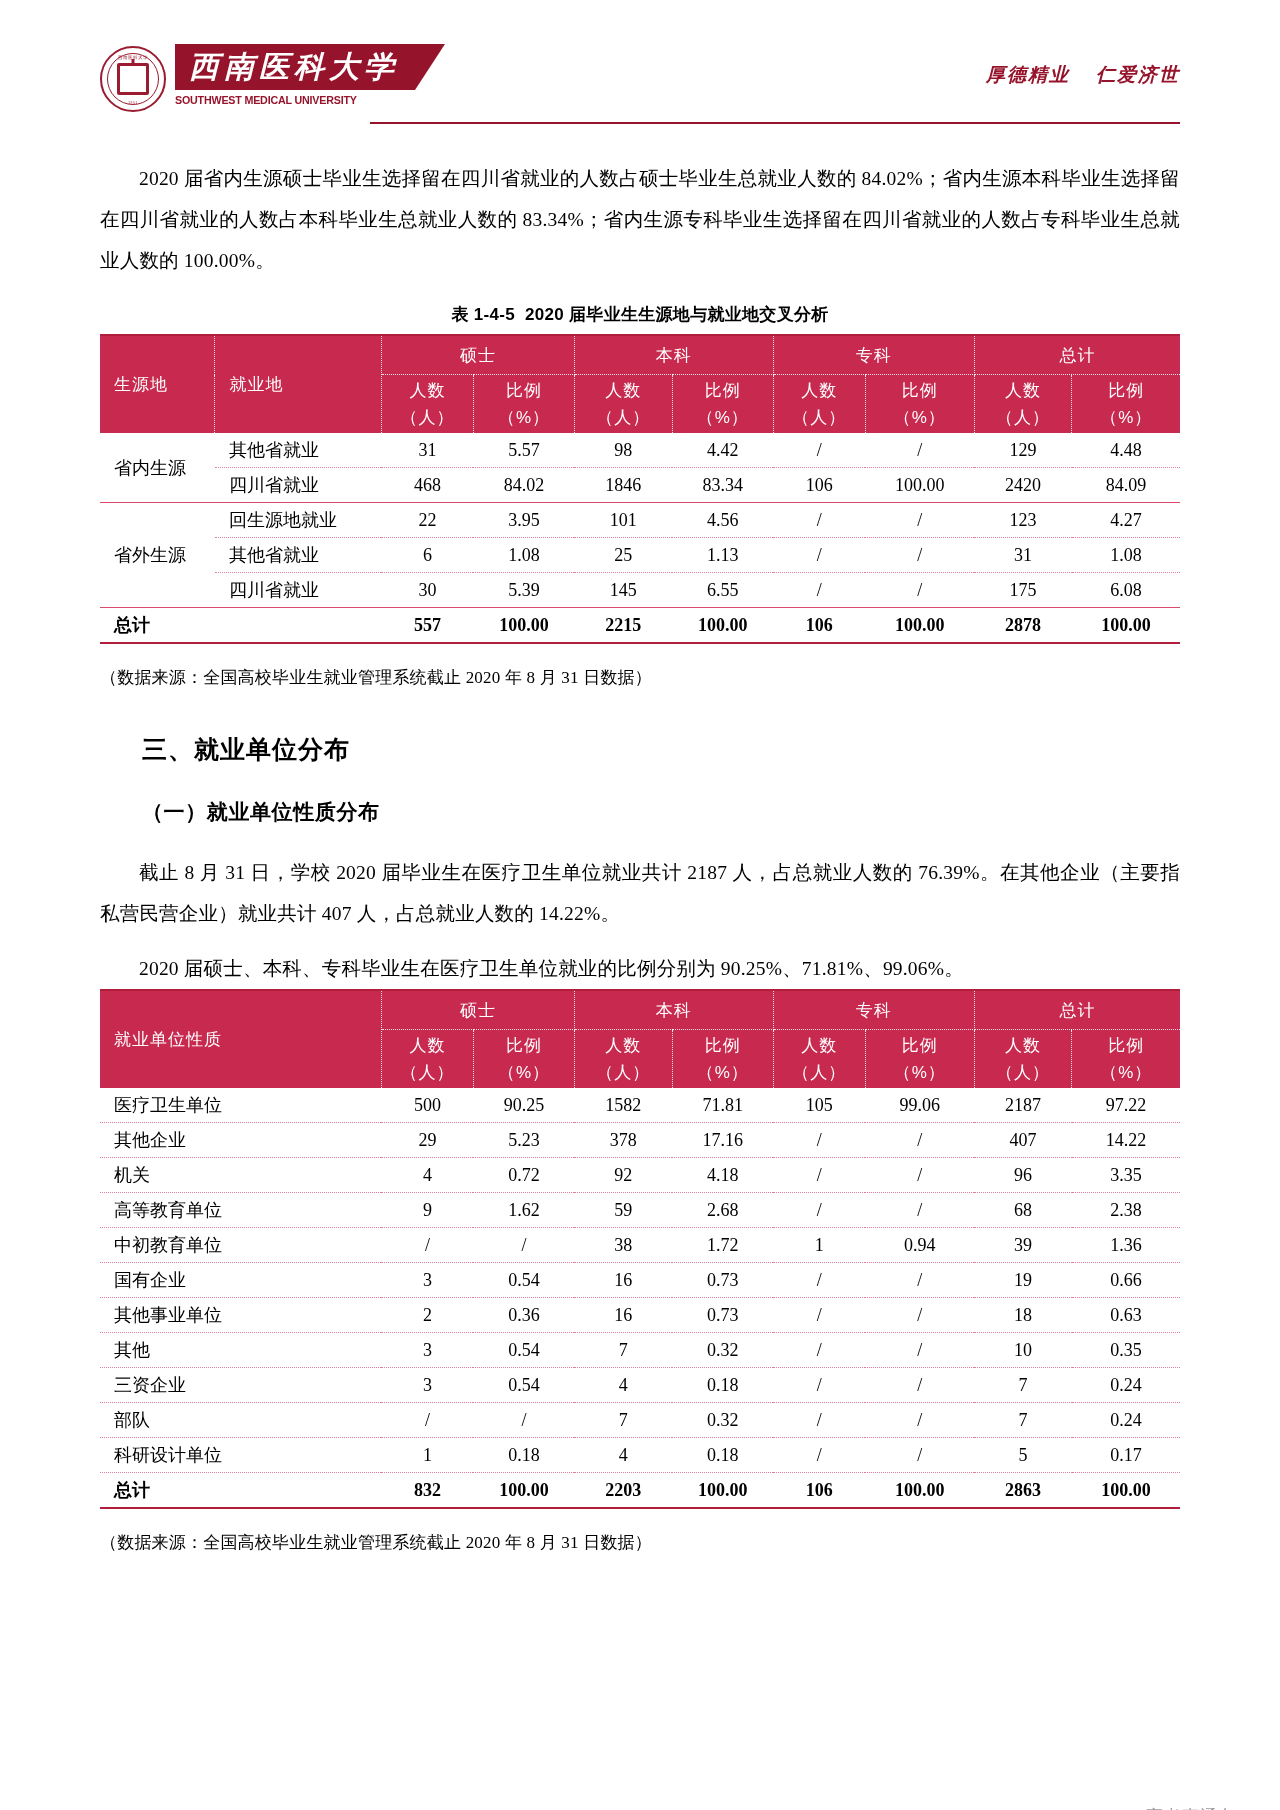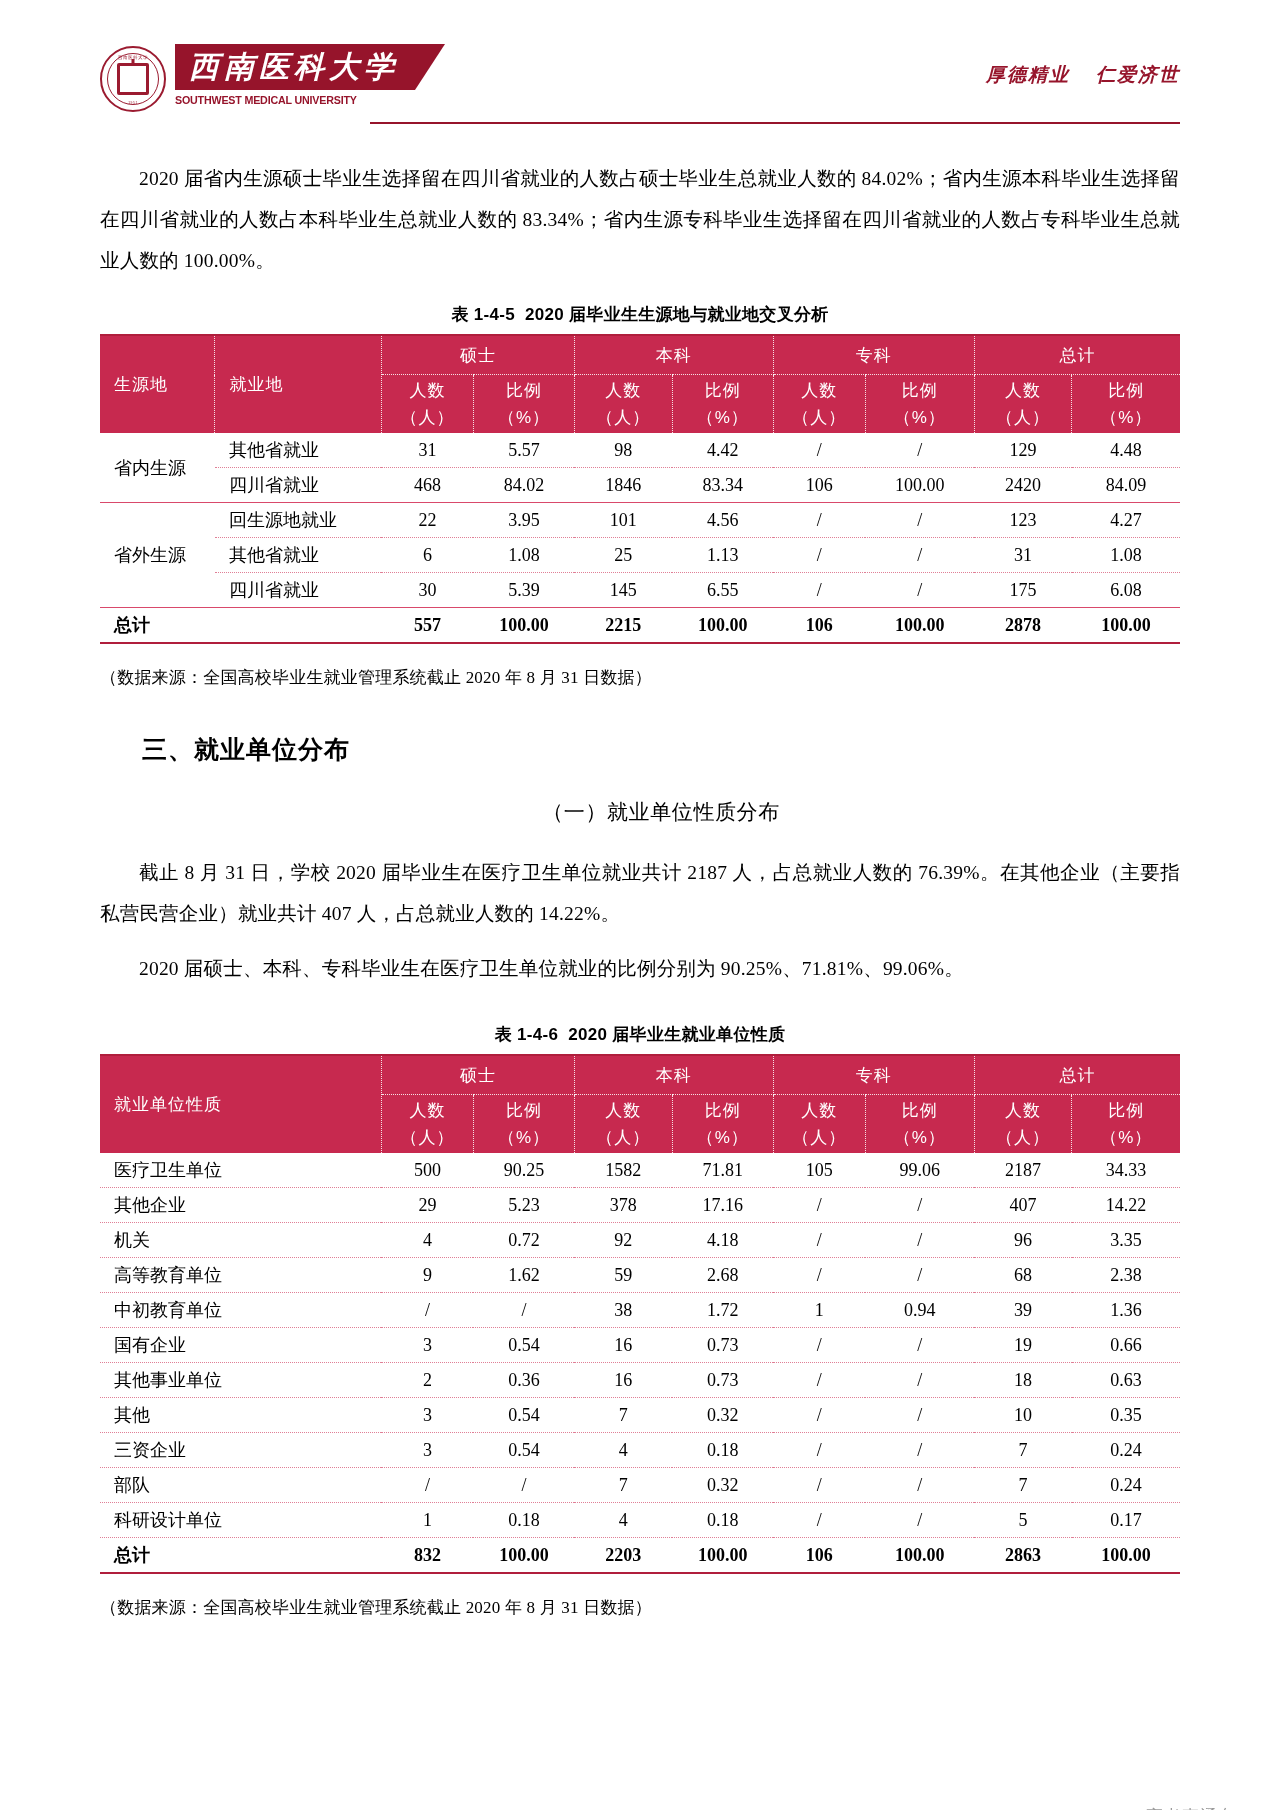--- a/index.html
+++ b/index.html
@@ -228,24 +228,23 @@
   h2.sec {
     font-family: "Liberation Sans", sans-serif;
     font-size: 25px;
     font-weight: bold;
     margin: 44px 0 0 42px;
     letter-spacing: 1px;
   }
   h3.subsec {
     font-family: "Liberation Sans", sans-serif;
     font-size: 21px;
-    font-weight: normal;
+    font-weight: bold;
     margin: 32px 0 0 42px;
     letter-spacing: 0.6px;
-    text-align: center;
   }
 
   
   .pagenum {
     position: absolute;
     left: 0;
     right: 0;
     bottom: 90px;
     text-align: center;
     font-size: 18px;
@@ -400,23 +399,20 @@
     </div>
 
     <div class="src-note">（数据来源：全国高校毕业生就业管理系统截止 2020 年 8 月 31 日数据）</div>
 
     <h2 class="sec">三、就业单位分布</h2>
     <h3 class="subsec">（一）就业单位性质分布</h3>
 
     <p class="para" style="margin-top:26px">截止 8 月 31 日，学校 2020 届毕业生在医疗卫生单位就业共计 2187 人，占总就业人数的 76.39%。在其他企业（主要指私营民营企业）就业共计 407 人，占总就业人数的 14.22%。</p>
     <p class="para" style="margin-top:14px">2020 届硕士、本科、专科毕业生在医疗卫生单位就业的比例分别为 90.25%、71.81%、99.06%。</p>
 
-    <div class="tbl-caption" style="margin-top:34px">
-      <span class="num">表 1-4-6</span><span>2020 届毕业生就业单位性质</span>
-    </div>
 
     <div class="tbl-wrap">
       <table class="rpt">
         <colgroup>
           <col style="width:245px">
           <col style="width:80px">
             <col style="width:88px">
           <col style="width:85px">
             <col style="width:88px">
           <col style="width:80px">
@@ -446,21 +442,21 @@
         <tbody id="t2-body">
             <tr>
               <td class="lbl">医疗卫生单位</td>
               <td>500</td>
               <td>90.25</td>
               <td>1582</td>
               <td>71.81</td>
               <td>105</td>
               <td>99.06</td>
               <td>2187</td>
-              <td>34.33</td>
+              <td>97.22</td>
             </tr>
             <tr>
               <td class="lbl">其他企业</td>
               <td>29</td>
               <td>5.23</td>
               <td>378</td>
               <td>17.16</td>
               <td>/</td>
               <td>/</td>
               <td>407</td>

